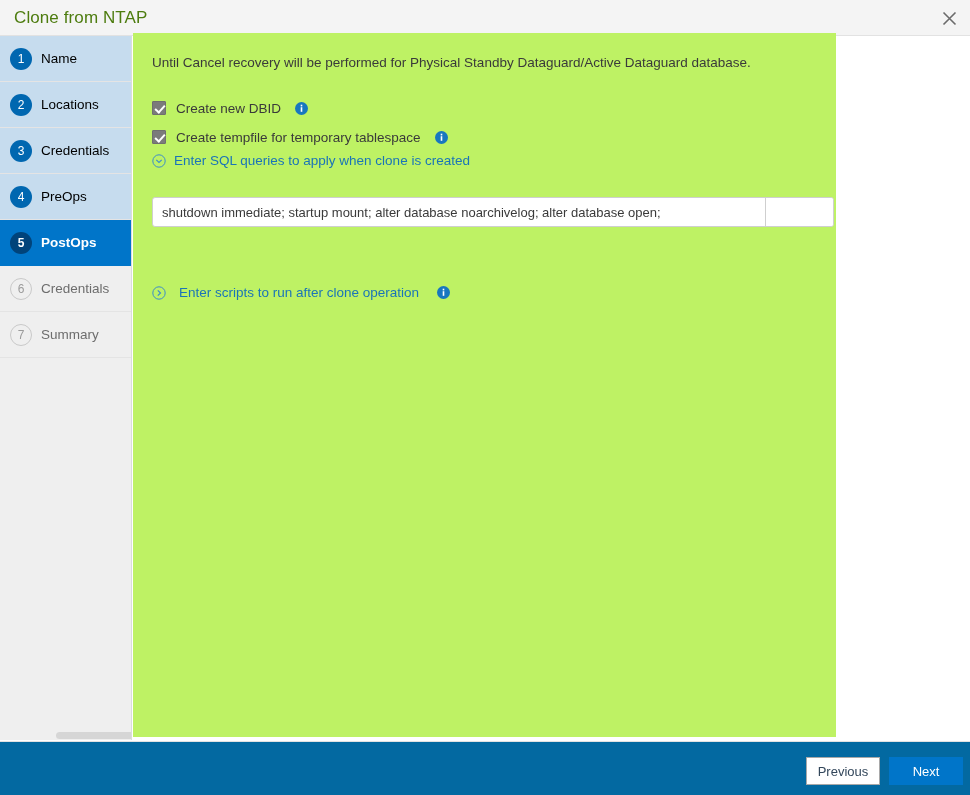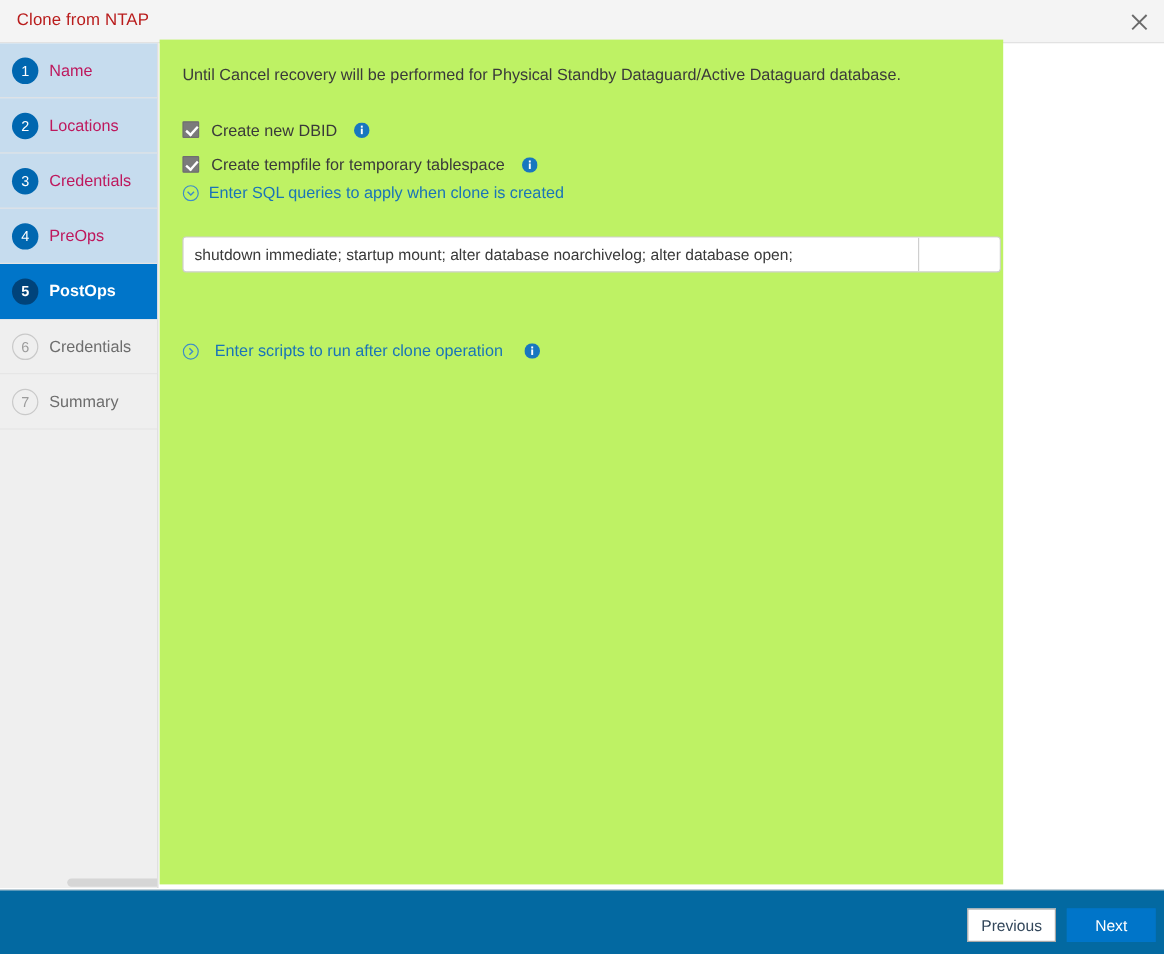--- a/index.html
+++ b/index.html
@@ -22,22 +22,22 @@
   .titlebar {
     position: absolute;
     top: 0; left: 0;
     width: 970px; height: 36px;
     background: #f4f4f4;
     border-bottom: 1px solid #e2e2e2;
   }
   .title-text {
     position: absolute;
     left: 14px; top: 8px;
-    font-size: 14px;
-    color: #b91c1c;
+    font-size: 17px;
+    color: #4d7c0f;
     font-weight: normal;
     letter-spacing: 0.1px;
   }
   .close-btn {
     position: absolute;
     right: 6px; top: 4px;
     width: 30px; height: 28px;
     cursor: pointer;
     display: flex;
     align-items: center;
@@ -92,21 +92,21 @@
   }
   .step.pending .step-num {
     background: transparent;
     color: #9b9b9b;
     border: 1px solid #c9c9c9;
   }
   .step-label {
     margin-left: 9px;
     font-size: 13.5px;
   }
-  .step.done .step-label { color: #be185d; }
+  .step.done .step-label { color: #000000; }
   .step.active .step-label { color: #ffffff; font-weight: bold; }
   .step.pending .step-label { color: #6d6d6d; }
 
   .sidebar-scroll {
     position: absolute;
     left: 0; bottom: 0;
     width: 131px; height: 9px;
     background: #efefef;
   }
   .sidebar-scroll i {

